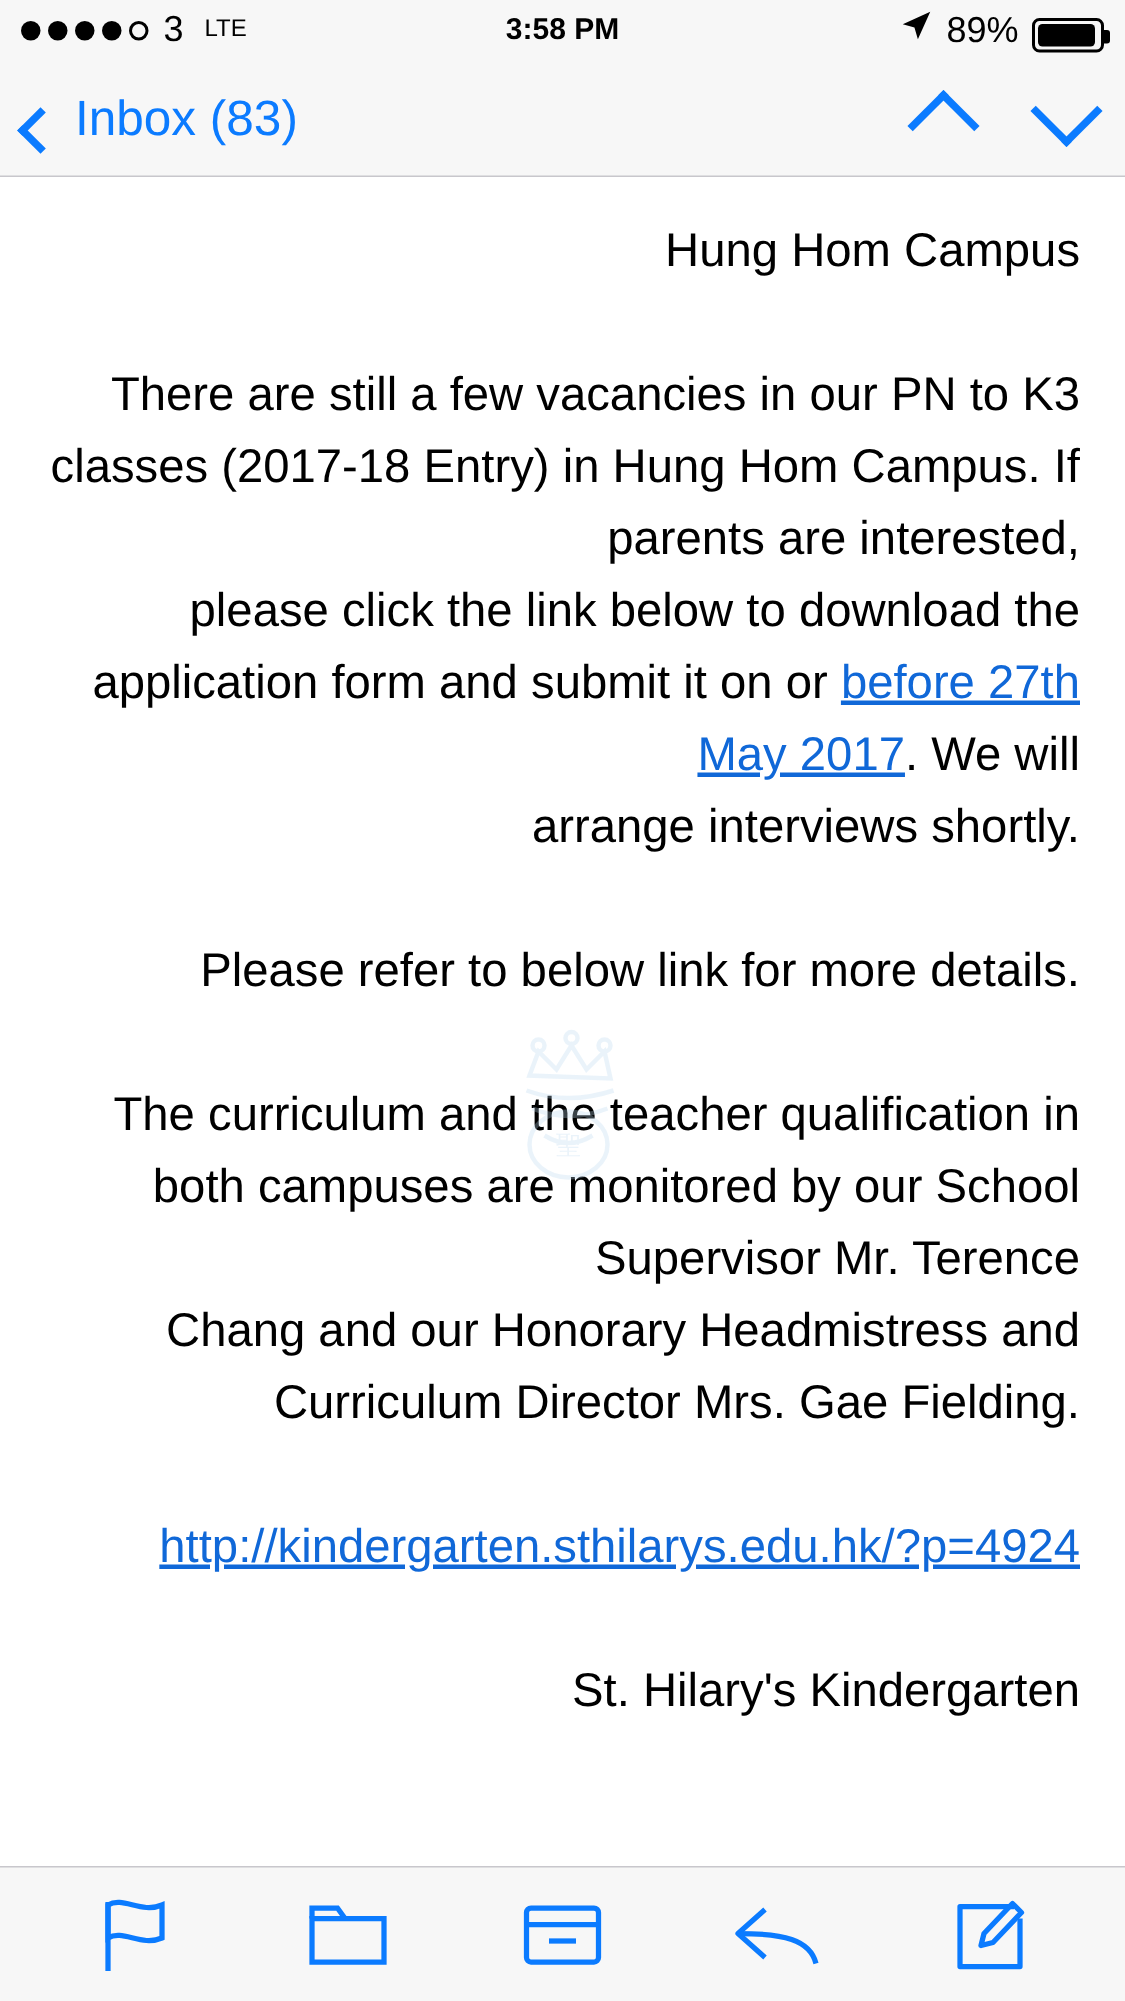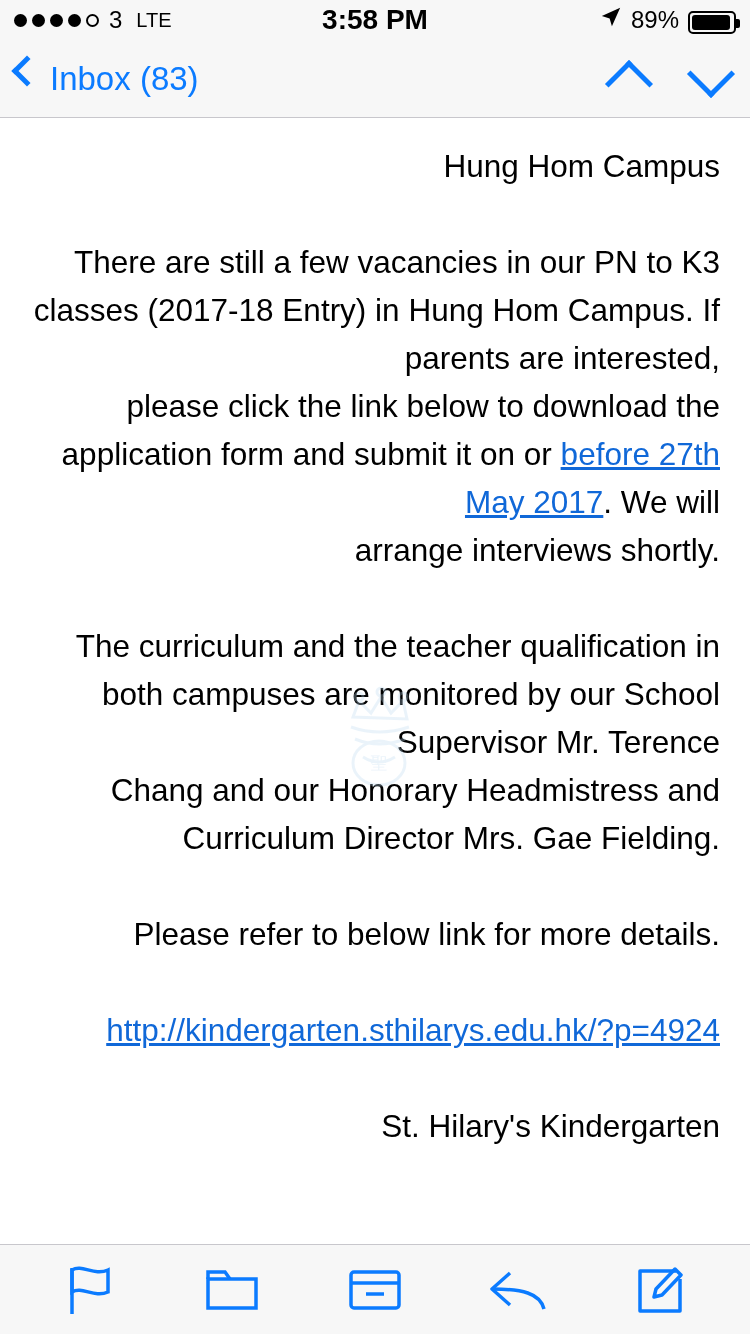--- a/index.html
+++ b/index.html
@@ -40,26 +40,26 @@
   .dot {
     width: 13px; height: 13px; border-radius: 50%;
     background: #000;
     display: inline-block;
   }
   .dot.hollow {
     background: transparent;
     border: 2px solid #000;
   }
   .carrier { font-size: 24px; letter-spacing: 0; }
-  .net { font-size: 20px; margin-left: 4px; }
+  .net { font-size: 16px; margin-left: 4px; }
   .status-center {
     position: absolute;
     left: 0; right: 0;
     text-align: center;
-    font-size: 28px;
+    font-size: 20px;
     font-weight: bold;
     pointer-events: none;
   }
   .status-right {
     margin-left: auto;
     display: flex;
     align-items: flex-end;
     gap: 9px;
     font-size: 24px;
   }
@@ -91,21 +91,21 @@
     height: 78px;
     flex: 0 0 78px;
     background: #f7f7f7;
     border-bottom: 1px solid #c8c7cc;
     display: flex;
     align-items: center;
     padding: 0 22px 0 16px;
   }
   .nav-back {
     display: flex;
-    align-items: flex-start;
+    align-items: flex-end;
     color: #0b7bff;
     gap: 8px;
     cursor: pointer;
   }
   .chev-left {
     width: 22px; height: 22px;
     border-left: 5px solid #0b7bff;
     border-bottom: 5px solid #0b7bff;
     transform: rotate(45deg);
     margin-right: 4px;
@@ -234,22 +234,22 @@
           <path d="M40 56 Q64 66 90 56"></path>
           <ellipse cx="64" cy="80" rx="26" ry="22"></ellipse>
           <path d="M48 74 q16 10 32 0"></path>
         </g>
         <text x="64" y="86" font-size="17" fill="#bcd9ef" text-anchor="middle" font-family="'Liberation Sans', sans-serif">聖</text>
       </svg>
     </div>
     <div id="message-text">
         <p class="para"><span>Hung Hom Campus</span></p>
         <p class="para"><span>There are still a few vacancies in our PN to K3 classes (2017-18 Entry) in Hung Hom Campus. If parents are interested,</span><br><span>please click the link below to download the application form and submit it on or </span><a class="link" href="#" style="color: rgb(16, 104, 216);">before 27th May 2017</a><span>. We will</span><br><span>arrange interviews shortly.</span></p>
+        <p class="para"><span>Please refer to below link for more details.</span></p>
         <p class="para"><span>The curriculum and the teacher qualification in both campuses are monitored by our School Supervisor Mr. Terence</span><br><span>Chang and our Honorary Headmistress and Curriculum Director Mrs. Gae Fielding.</span></p>
-        <p class="para"><span>Please refer to below link for more details.</span></p>
         <p class="para"><a class="link" href="#" style="color: rgb(16, 104, 216); text-decoration: underline;">http://kindergarten.sthilarys.edu.hk/?p=4924</a></p>
         <p class="para"><span>St. Hilary's Kindergarten</span></p>
       </div>
   </div>
 
   <div class="toolbar">
     <div class="tb-btn">
       <span>
         <svg width="46" height="52" viewBox="0 0 46 52" fill="none" stroke="#0b7bff" stroke-width="3.5">
           <path d="M6 50 L6 4"></path>

